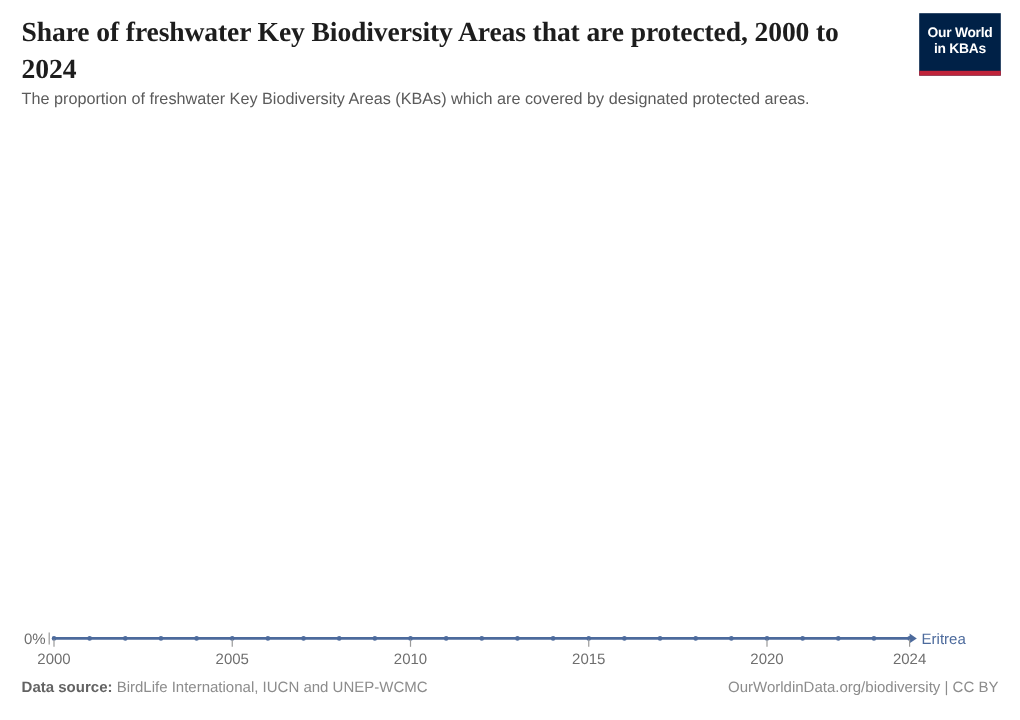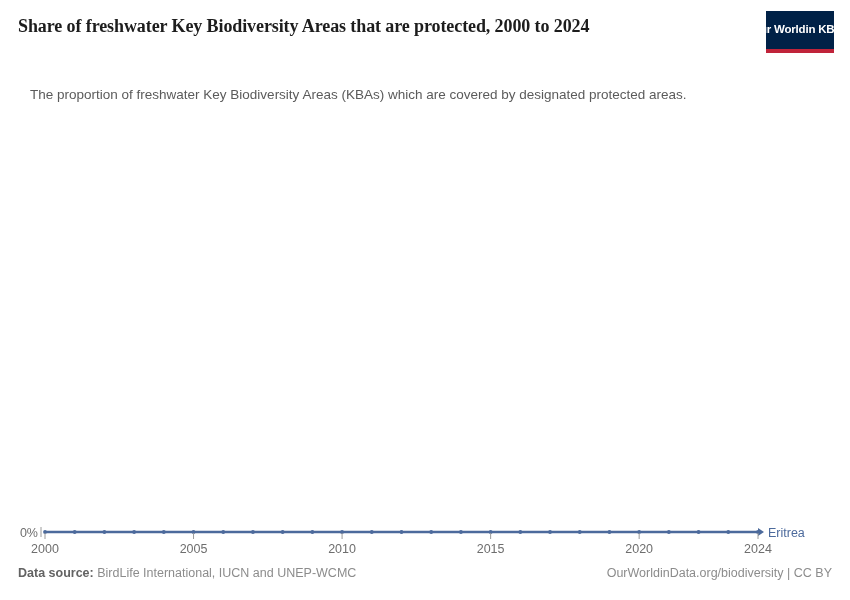--- a/index.html
+++ b/index.html
@@ -22,51 +22,51 @@
     left: 0; top: 0;
     width: 850px;
     padding: 0;
   }
   .title {
     position: absolute;
     left: 18px;
     top: 11px;
     width: 700px;
     font-family: "Liberation Serif", "DejaVu Serif", serif;
-    font-size: 18px;
+    font-size: 23px;
     font-weight: bold;
     line-height: 31px;
     letter-spacing: -0.1px;
     color: #1d1d1d;
     margin: 0;
   }
   .subtitle {
     position: absolute;
     left: 18px;
     top: 74px;
     width: 740px;
     font-family: "Liberation Sans", sans-serif;
     font-size: 13.5px;
     line-height: 18px;
     color: #5b5b5b;
-    margin: 12px;
+    margin: 0;
   }
 
   
   .logo {
     position: absolute;
     left: 766px;
     top: 11px;
     width: 68px;
-    height: 42px;
+    height: 52px;
     background: #002147;
     box-sizing: border-box;
     border-bottom: 4px solid #c0233a;
     display: flex;
-    flex-direction: row;
+    flex-direction: column;
     align-items: center;
     justify-content: center;
     padding-bottom: 1px;
   }
   .logo-line {
     color: #ffffff;
     font-family: "Liberation Sans", sans-serif;
     font-size: 11.5px;
     font-weight: bold;
     line-height: 13px;

